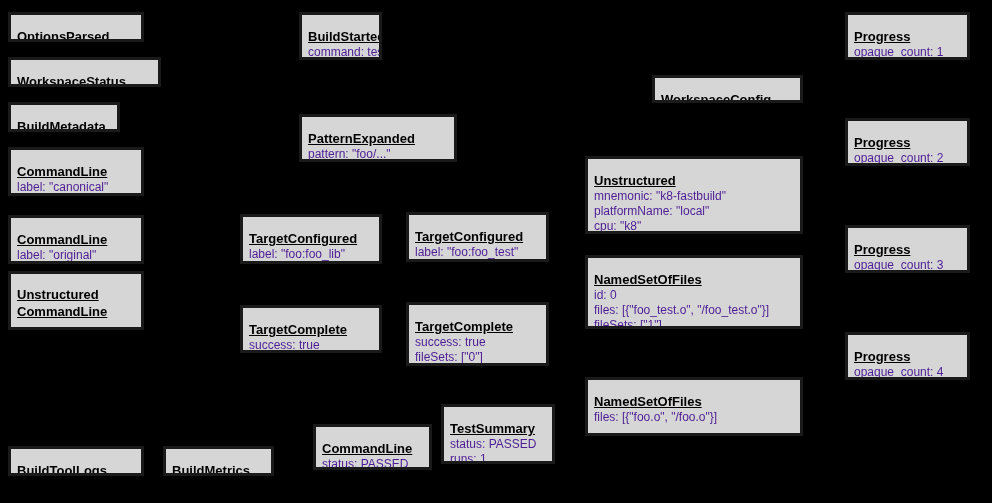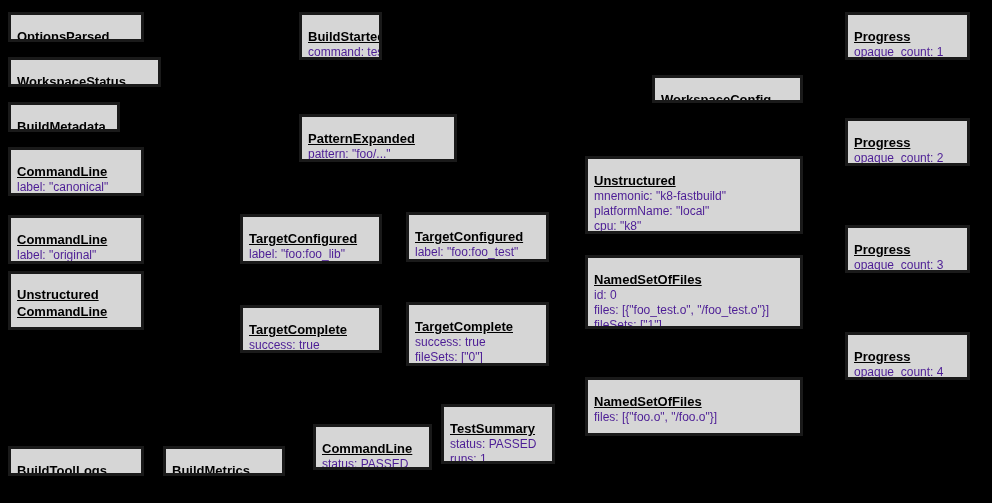--- a/index.html
+++ b/index.html
@@ -45,21 +45,21 @@
 
 <div id="diagram" style="background: rgb(0, 0, 0);">
     <div class="node" style="left: 8px; top: 12px; width: 136px; height: 30px; background: rgb(214, 214, 214); border-color: rgb(26, 26, 26);"><span class="node-title">OptionsParsed</span></div>
     <div class="node" style="left: 8px; top: 57px; width: 153px; height: 30px; background: rgb(214, 214, 214); border-color: rgb(26, 26, 26);"><span class="node-title">WorkspaceStatus</span></div>
     <div class="node" style="left: 8px; top: 102px; width: 112px; height: 30px; background: rgb(214, 214, 214); border-color: rgb(26, 26, 26);"><span class="node-title">BuildMetadata</span></div>
     <div class="node" style="left: 8px; top: 147px; width: 136px; height: 49px; background: rgb(214, 214, 214); border-color: rgb(26, 26, 26);"><span class="node-title">CommandLine</span><div class="node-line">label: "canonical"</div></div>
     <div class="node" style="left: 8px; top: 215px; width: 136px; height: 49px; background: rgb(214, 214, 214); border-color: rgb(26, 26, 26);"><span class="node-title">CommandLine</span><div class="node-line">label: "original"</div></div>
     <div class="node" style="left: 8px; top: 271px; width: 136px; height: 59px; background: rgb(214, 214, 214); border-color: rgb(26, 26, 26);"><span class="node-title">Unstructured
 CommandLine</span></div>
     <div class="node" style="left: 8px; top: 446px; width: 136px; height: 30px; background: rgb(214, 214, 214); border-color: rgb(26, 26, 26);"><span class="node-title">BuildToolLogs</span></div>
-    <div class="node" style="left: 163px; top: 446px; width: 122px; height: 30px; background: rgb(214, 214, 214); border-color: rgb(26, 26, 26);"><span class="node-title">BuildMetrics</span></div>
+    <div class="node" style="left: 163px; top: 446px; width: 111px; height: 30px; background: rgb(214, 214, 214); border-color: rgb(26, 26, 26);"><span class="node-title">BuildMetrics</span></div>
     <div class="node" style="left: 299px; top: 12px; width: 83px; height: 48px; background: rgb(214, 214, 214); border-color: rgb(26, 26, 26);"><span class="node-title">BuildStarted</span><div class="node-line">command: test</div></div>
     <div class="node" style="left: 299px; top: 114px; width: 158px; height: 48px; background: rgb(214, 214, 214); border-color: rgb(26, 26, 26);"><span class="node-title">PatternExpanded</span><div class="node-line">pattern: "foo/..."</div></div>
     <div class="node" style="left: 240px; top: 214px; width: 142px; height: 50px; background: rgb(214, 214, 214); border-color: rgb(26, 26, 26);"><span class="node-title">TargetConfigured</span><div class="node-line">label: "foo:foo_lib"</div></div>
     <div class="node" style="left: 240px; top: 305px; width: 142px; height: 48px; background: rgb(214, 214, 214); border-color: rgb(26, 26, 26);"><span class="node-title">TargetComplete</span><div class="node-line">success: true</div></div>
     <div class="node" style="left: 313px; top: 424px; width: 119px; height: 46px; background: rgb(214, 214, 214); border-color: rgb(26, 26, 26);"><span class="node-title">CommandLine</span><div class="node-line">status: PASSED</div></div>
     <div class="node" style="left: 406px; top: 212px; width: 143px; height: 50px; background: rgb(214, 214, 214); border-color: rgb(26, 26, 26);"><span class="node-title">TargetConfigured</span><div class="node-line">label: "foo:foo_test"</div></div>
     <div class="node" style="left: 406px; top: 302px; width: 143px; height: 64px; background: rgb(214, 214, 214); border-color: rgb(26, 26, 26);"><span class="node-title">TargetComplete</span><div class="node-line">success: true</div><div class="node-line">fileSets: ["0"]</div></div>
     <div class="node" style="left: 441px; top: 404px; width: 114px; height: 60px; background: rgb(214, 214, 214); border-color: rgb(26, 26, 26);"><span class="node-title">TestSummary</span><div class="node-line">status: PASSED</div><div class="node-line">runs: 1</div></div>
     <div class="node" style="left: 652px; top: 75px; width: 151px; height: 28px; background: rgb(214, 214, 214); border-color: rgb(26, 26, 26);"><span class="node-title">WorkspaceConfig</span></div>
     <div class="node" style="left: 585px; top: 156px; width: 218px; height: 78px; background: rgb(214, 214, 214); border-color: rgb(26, 26, 26);"><span class="node-title">Unstructured</span><div class="node-line">mnemonic: "k8-fastbuild"</div><div class="node-line">platformName: "local"</div><div class="node-line">cpu: "k8"</div></div>

